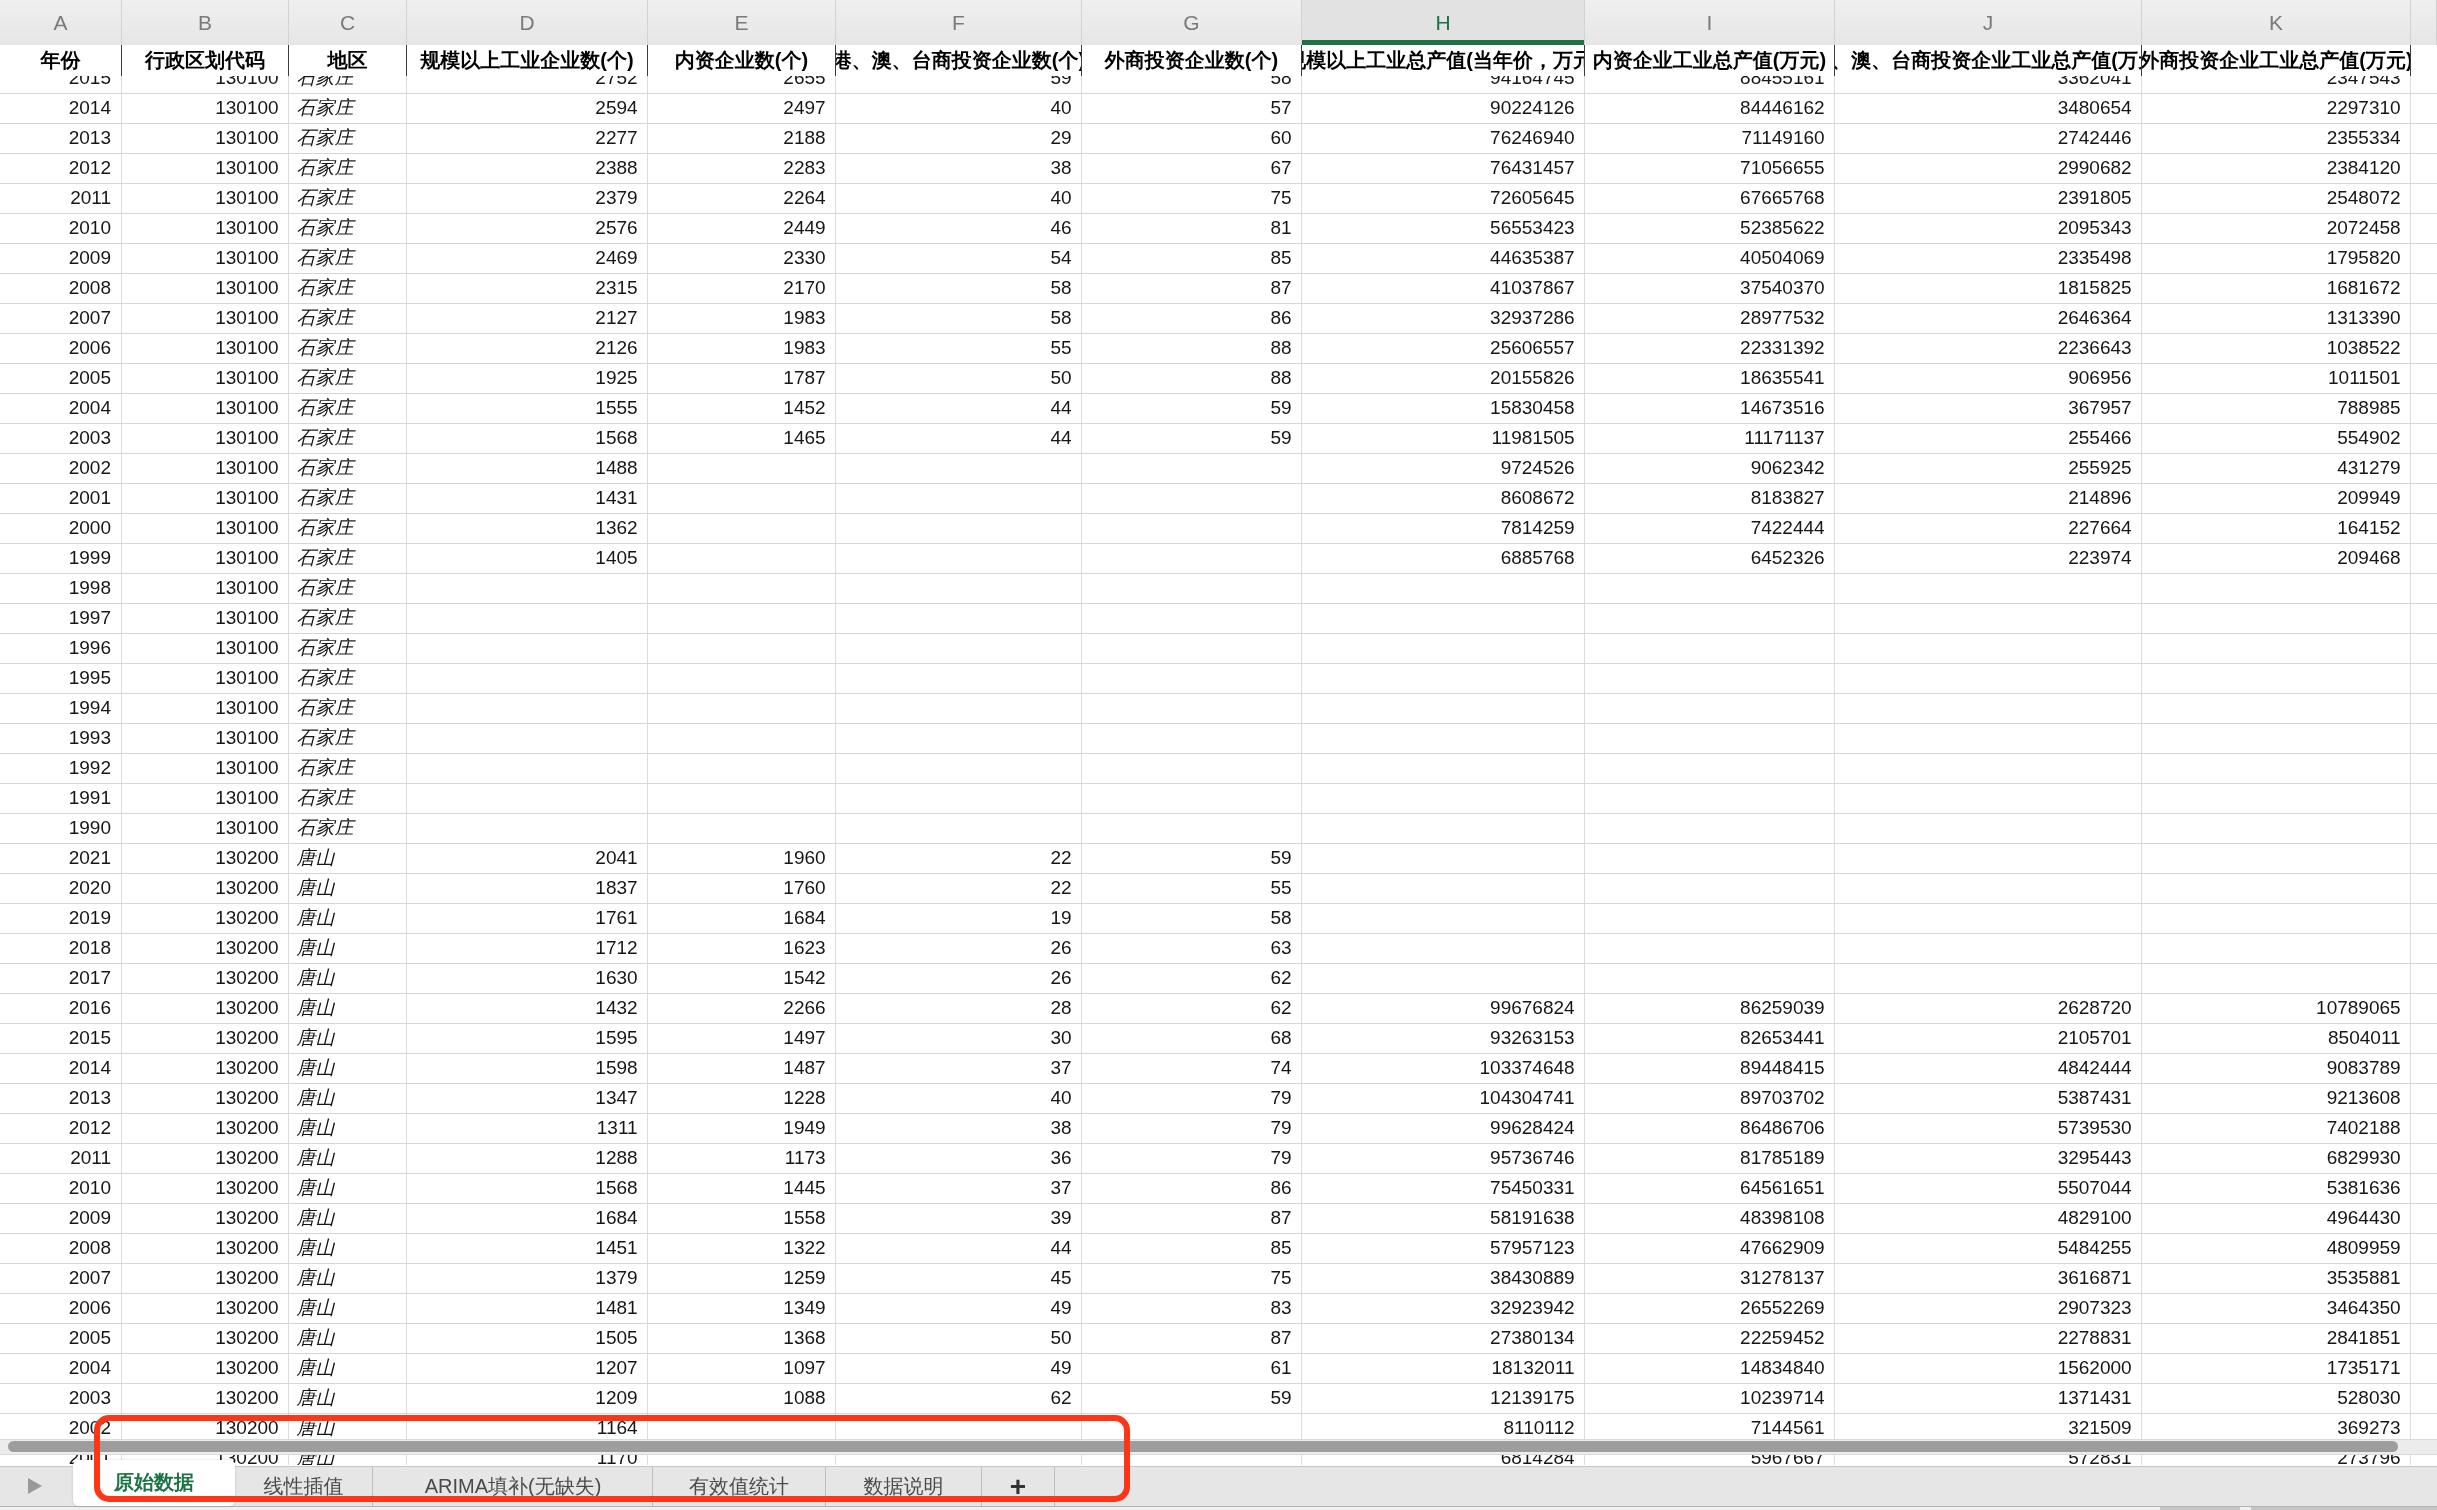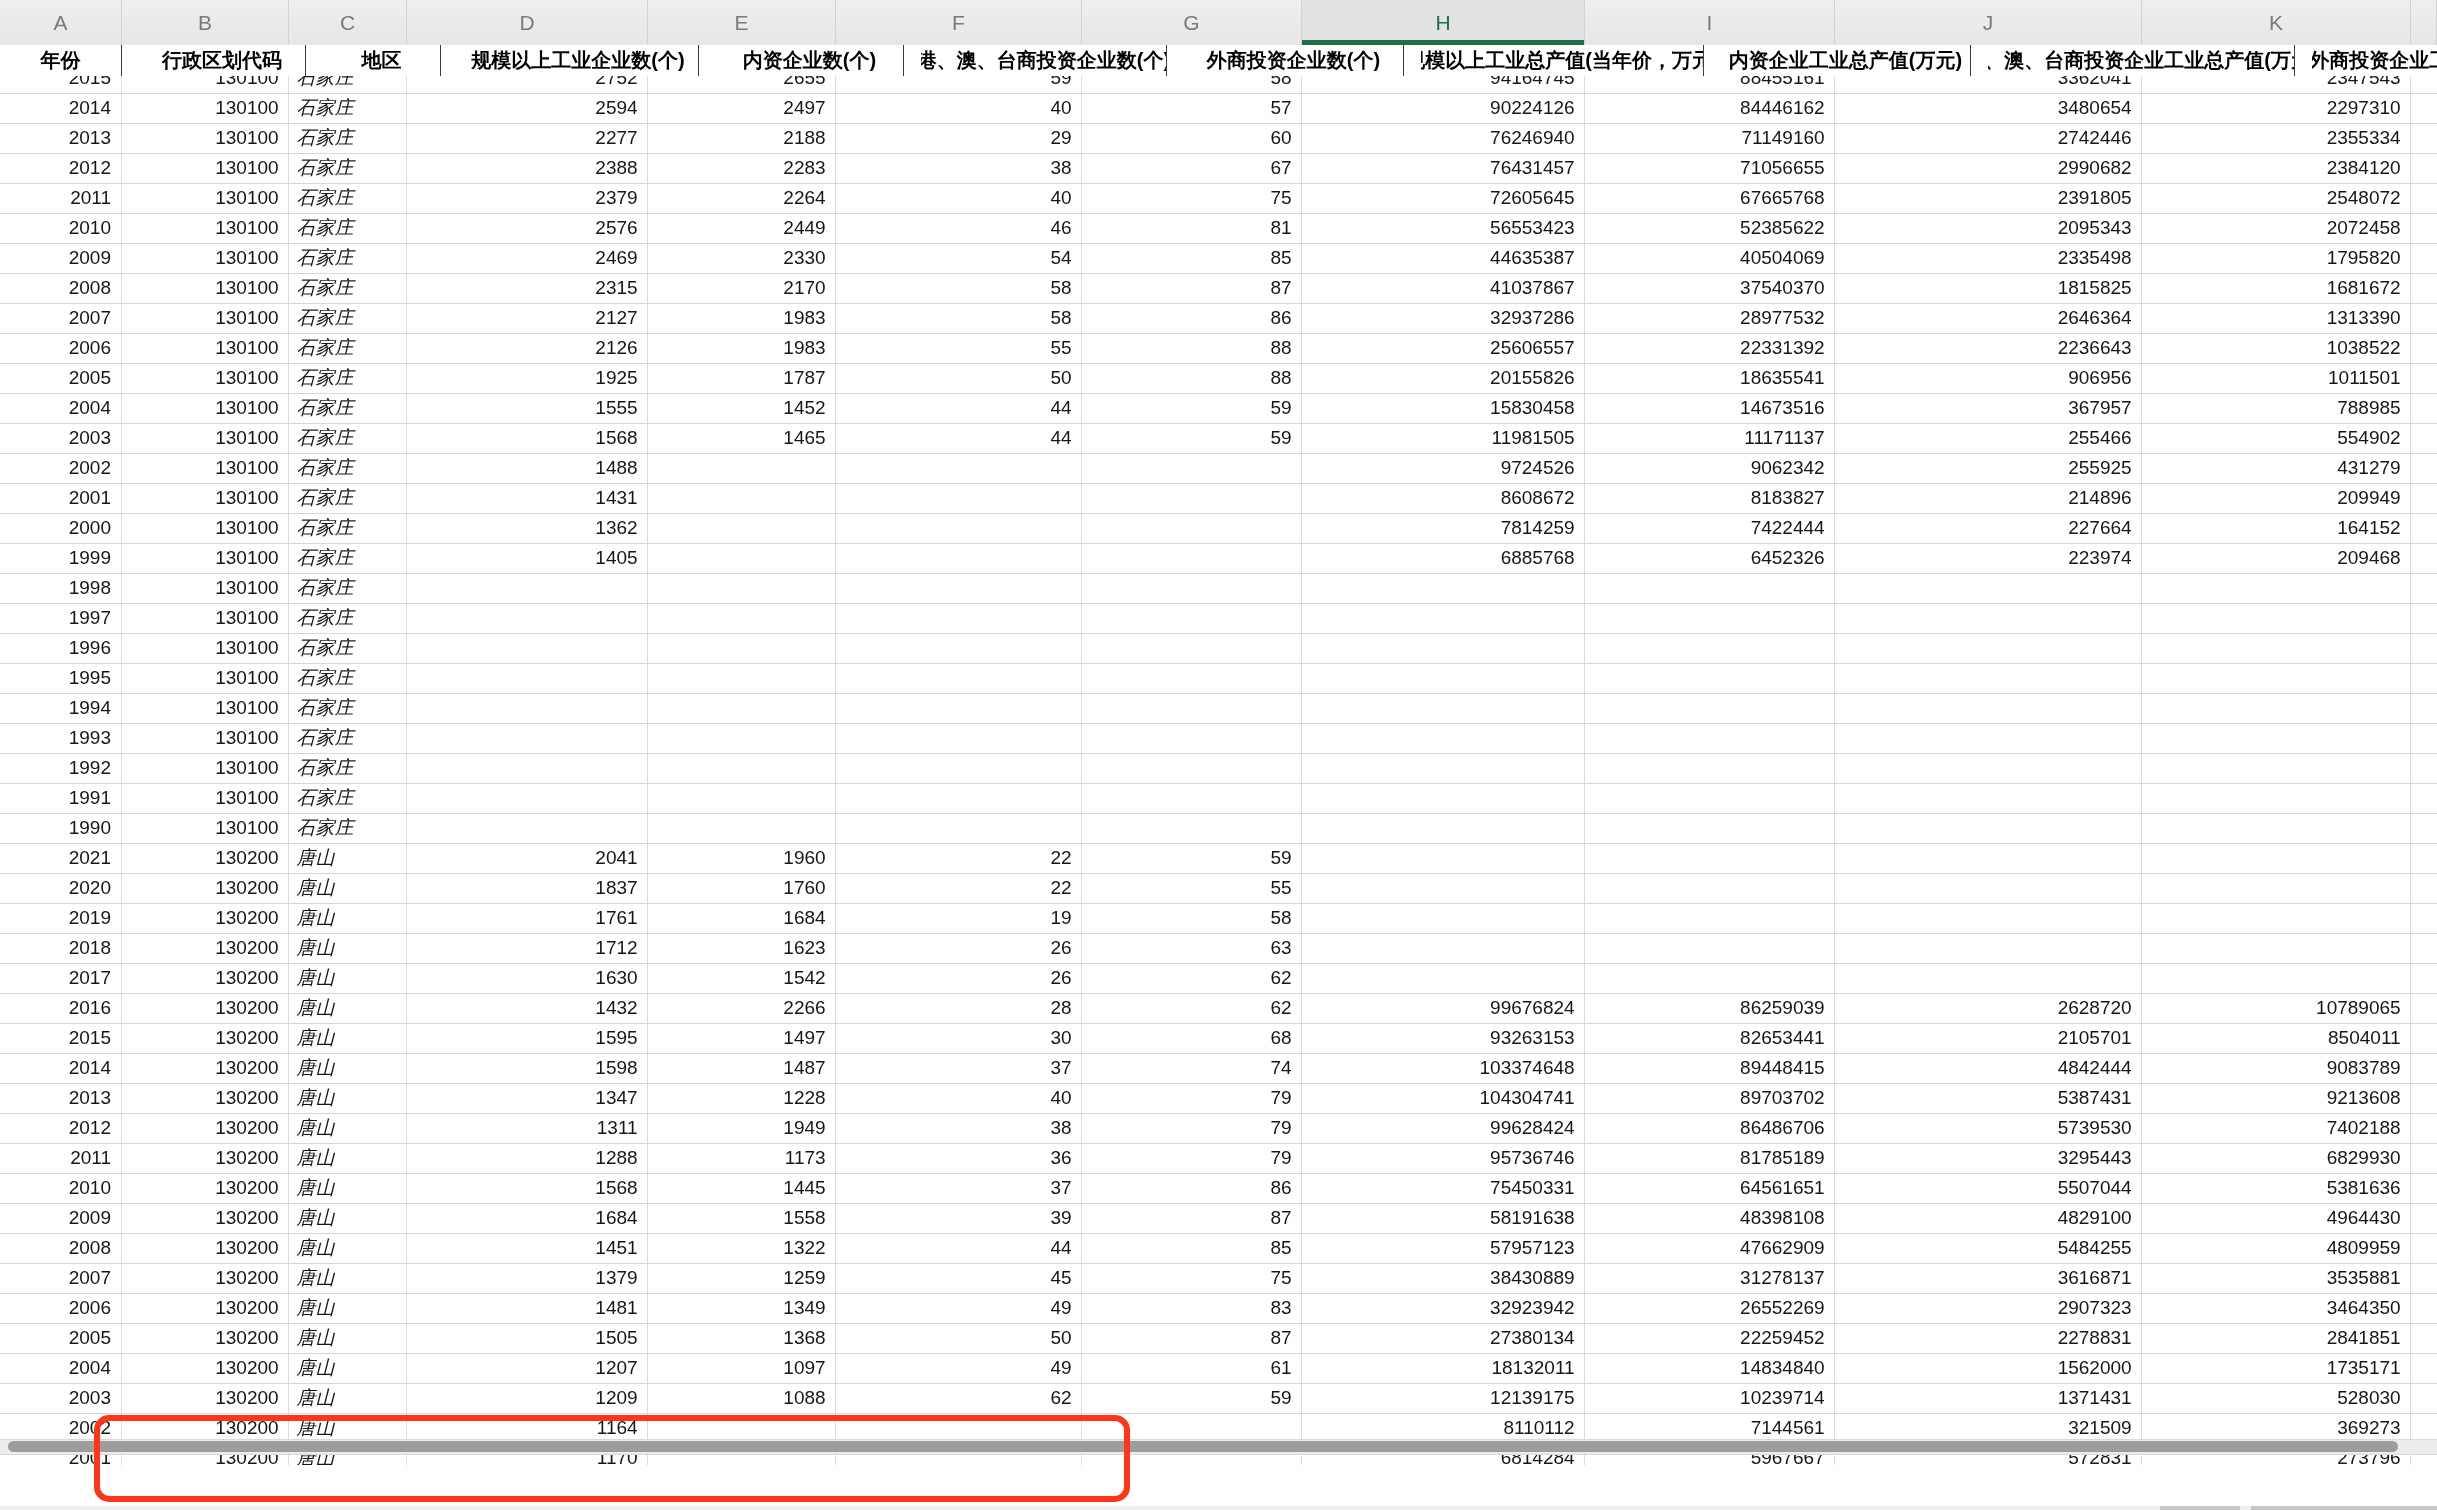--- a/index.html
+++ b/index.html
@@ -28,21 +28,21 @@
     border-right:0.9px solid #d2d2d2;
     height:45px;
   }
   .letter-cell.sel{color:#1e7145;background:#e2e2e2;}
   .letter-cell.sel::after{
     content:"";position:absolute;left:0;right:0;bottom:0;height:4.7px;background:#1e7145;
   }
   
   #header-row{
     position:absolute;left:0;top:45px;width:2438px;height:31px;
-    background:#ffffff;border-bottom:2.8px solid #ababab;gap:17px;
+    background:#ffffff;border-bottom:2.8px solid #ababab;
   }
   .header-cell{
     display:flex;align-items:center;justify-content:center;
     font-size:20px;font-weight:bold;color:#000;
     white-space:nowrap;overflow:hidden;
     border-right:1.9px solid #3c3c3c;
     height:31px;
   }
   .header-cell:last-child{border-right:none;}
   
@@ -809,20 +809,29 @@
           <div class="data-cell">273796</div>
           <div class="data-cell sliver"></div>
         </div>
       </div>
   </div>
 
   <div id="hscroll">
     <div id="hscroll-thumb"></div>
   </div>
 
+  <div id="tabbar">
+    <div id="tab-nav"></div>
+  <div class="tab active">原始数据</div>
+      <div class="tab">线性插值</div>
+      <div class="tab">ARIMA填补(无缺失)</div>
+      <div class="tab">有效值统计</div>
+      <div class="tab">数据说明</div>
+      <div class="tab add">+</div>
+    </div>
 
   <div id="bottom-strip">
     <div id="bottom-seg1" class="bottom-seg"></div>
     <div id="bottom-seg2" class="bottom-seg"></div>
   </div>
 
   <div id="annotation"></div>
 
 </div>
 

